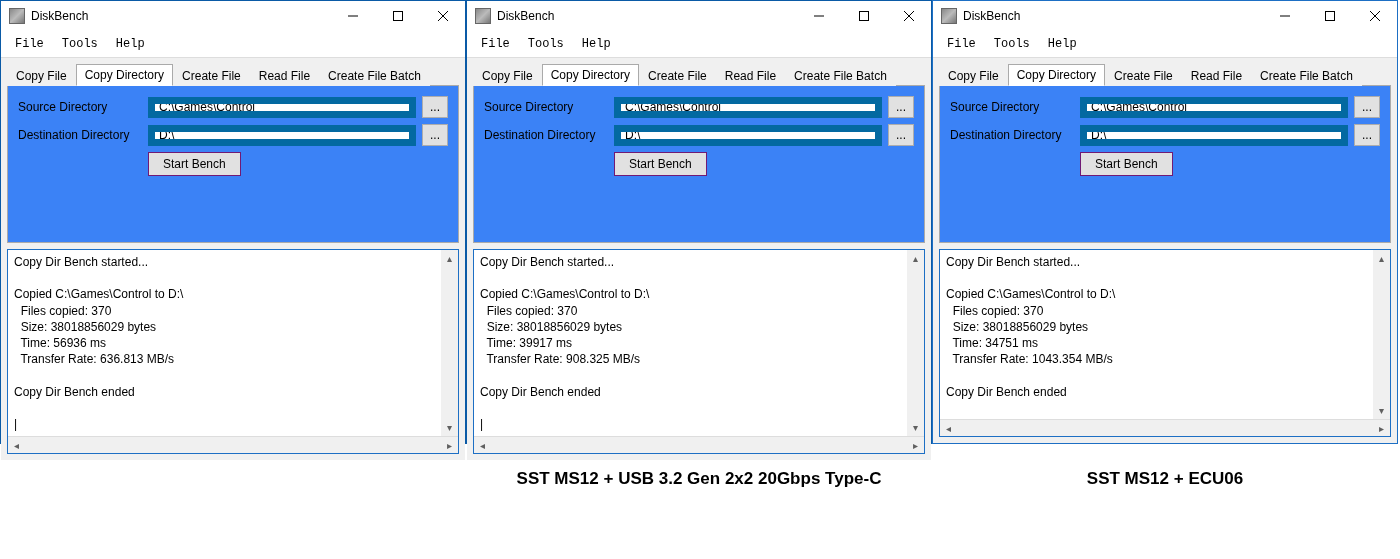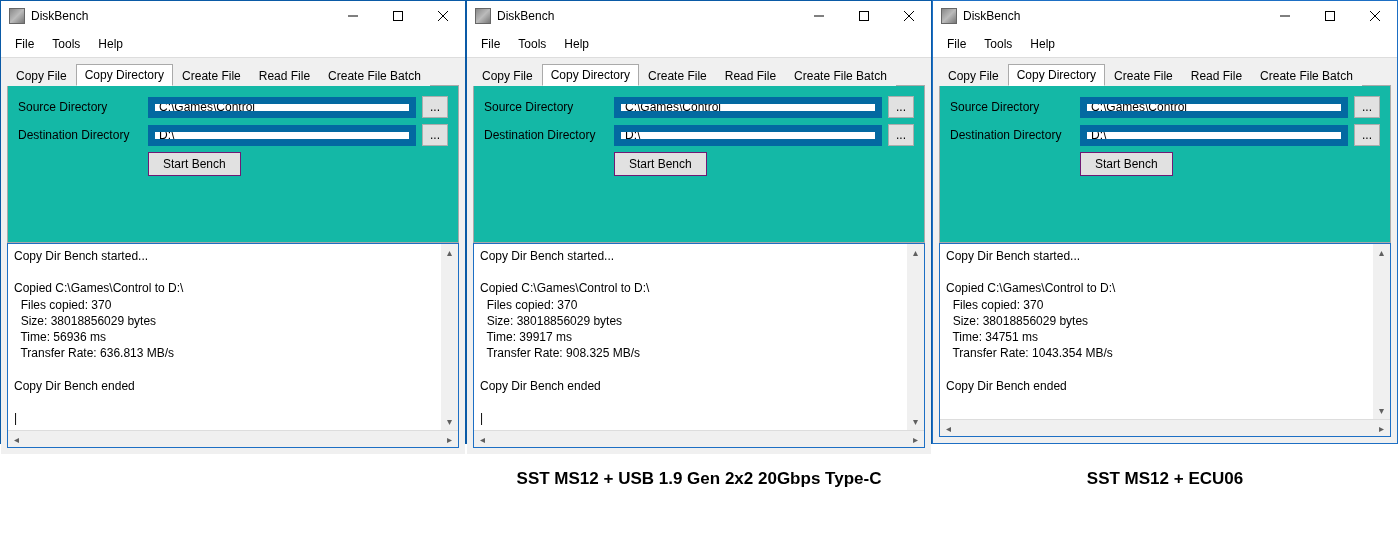--- a/index.html
+++ b/index.html
@@ -65,31 +65,33 @@
     font-size: 10px;
     cursor: default;
   }
   .win-btn svg { display:block; }
   .menubar {
     display: flex;
     gap: 2px;
     padding: 3px 6px;
     background: #fff;
     border-bottom: 1px solid #ddd;
+    font-family: Liberation Mono, monospace;
   }
   .menu-item {
     padding: 3px 8px;
     font-size: 12px;
   }
   .content-area {
     flex: 1;
     background: #f0f0f0;
     padding: 6px;
     display: flex;
     flex-direction: column;
+    gap: 6px;
   }
   .tabstrip {
     display: flex;
     align-items: flex-end;
     height: 22px;
     position: relative;
     margin-bottom: -1px;
     z-index: 2;
   }
   .tab {
@@ -101,21 +103,21 @@
     cursor: default;
     position: relative;
   }
   .tab.active {
     background: #fff;
     border: 1px solid #aaa;
     border-bottom: 1px solid #fff;
     z-index: 3;
   }
   .tab-panel {
-    background: #14b8a6;
+    background: #3b82f6;
     border: 1px solid #aaa;
     padding: 10px 10px 6px 10px;
     height: 158px;
     z-index: 1;
   }
   .form-row {
     display: flex;
     align-items: center;
     gap: 6px;
     margin-bottom: 6px;
@@ -371,21 +373,21 @@
               <div class="arrow">▾</div>
             </div>
             <div class="hscroll">
               <div class="arrow">◂</div>
               <div style="flex:1"></div>
               <div class="arrow">▸</div>
             </div>
           </div>
         </div>
       </div>
-      <div class="caption">SST MS12 + USB 1.9 Gen 2x2 20Gbps Type-C</div>
+      <div class="caption">SST MS12 + USB 3.2 Gen 2x2 20Gbps Type-C</div>
     </div>
     <div class="col">
       <div class="window active">
         <div class="titlebar">
           <div class="app-icon"></div>
           <div class="title-text">DiskBench</div>
           <div class="win-controls">
             <div class="win-btn">
               <svg width="10" height="10">
                 <line x1="0" y1="5" x2="10" y2="5" stroke="#000" stroke-width="1"></line>

